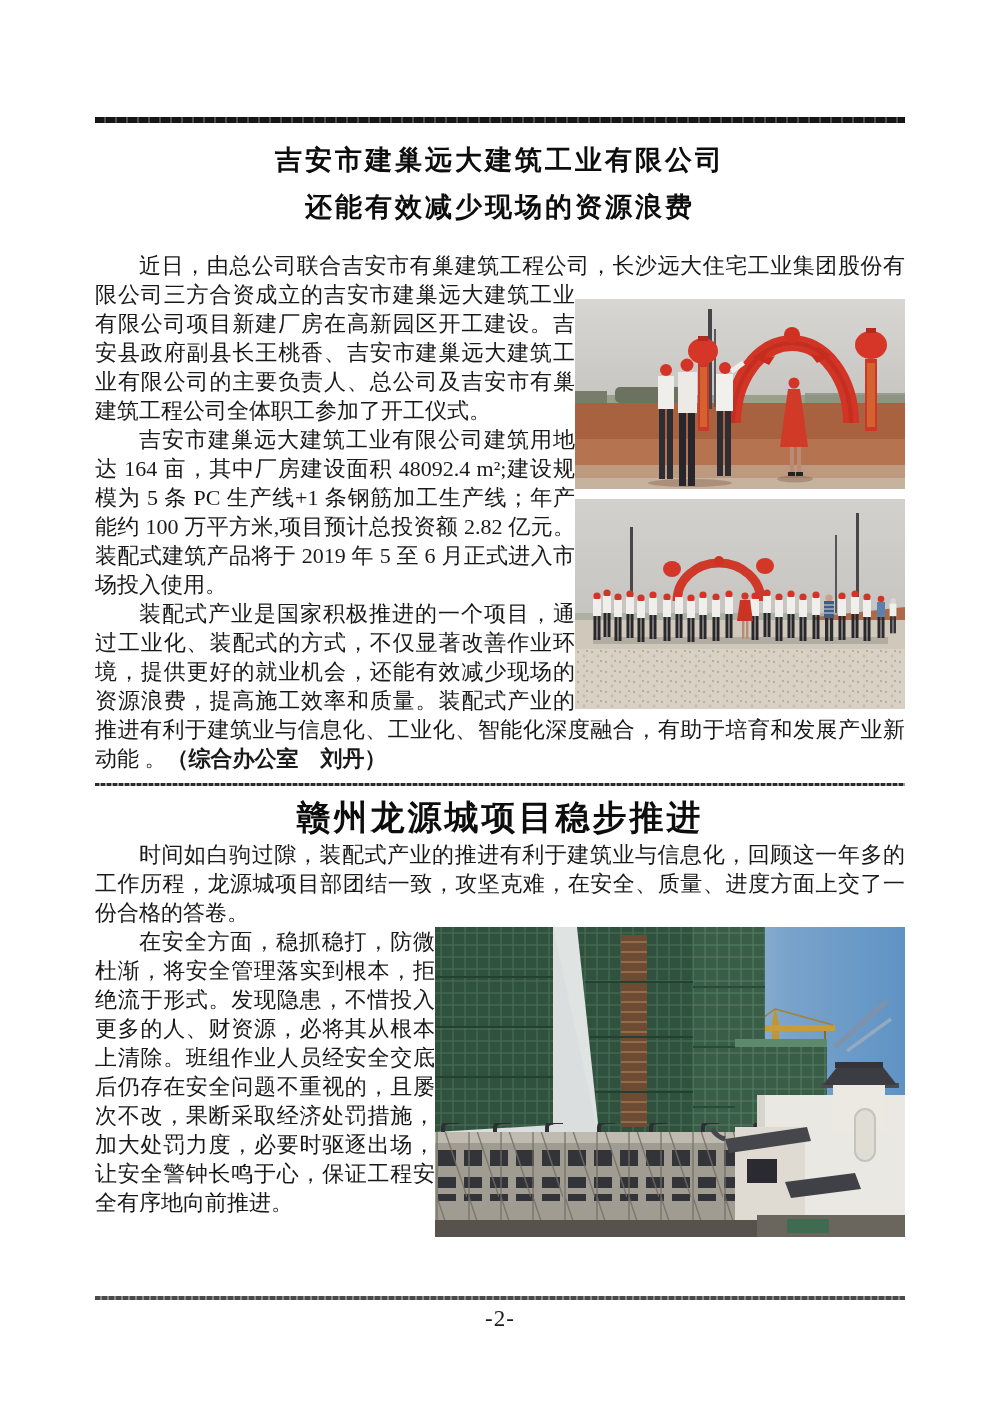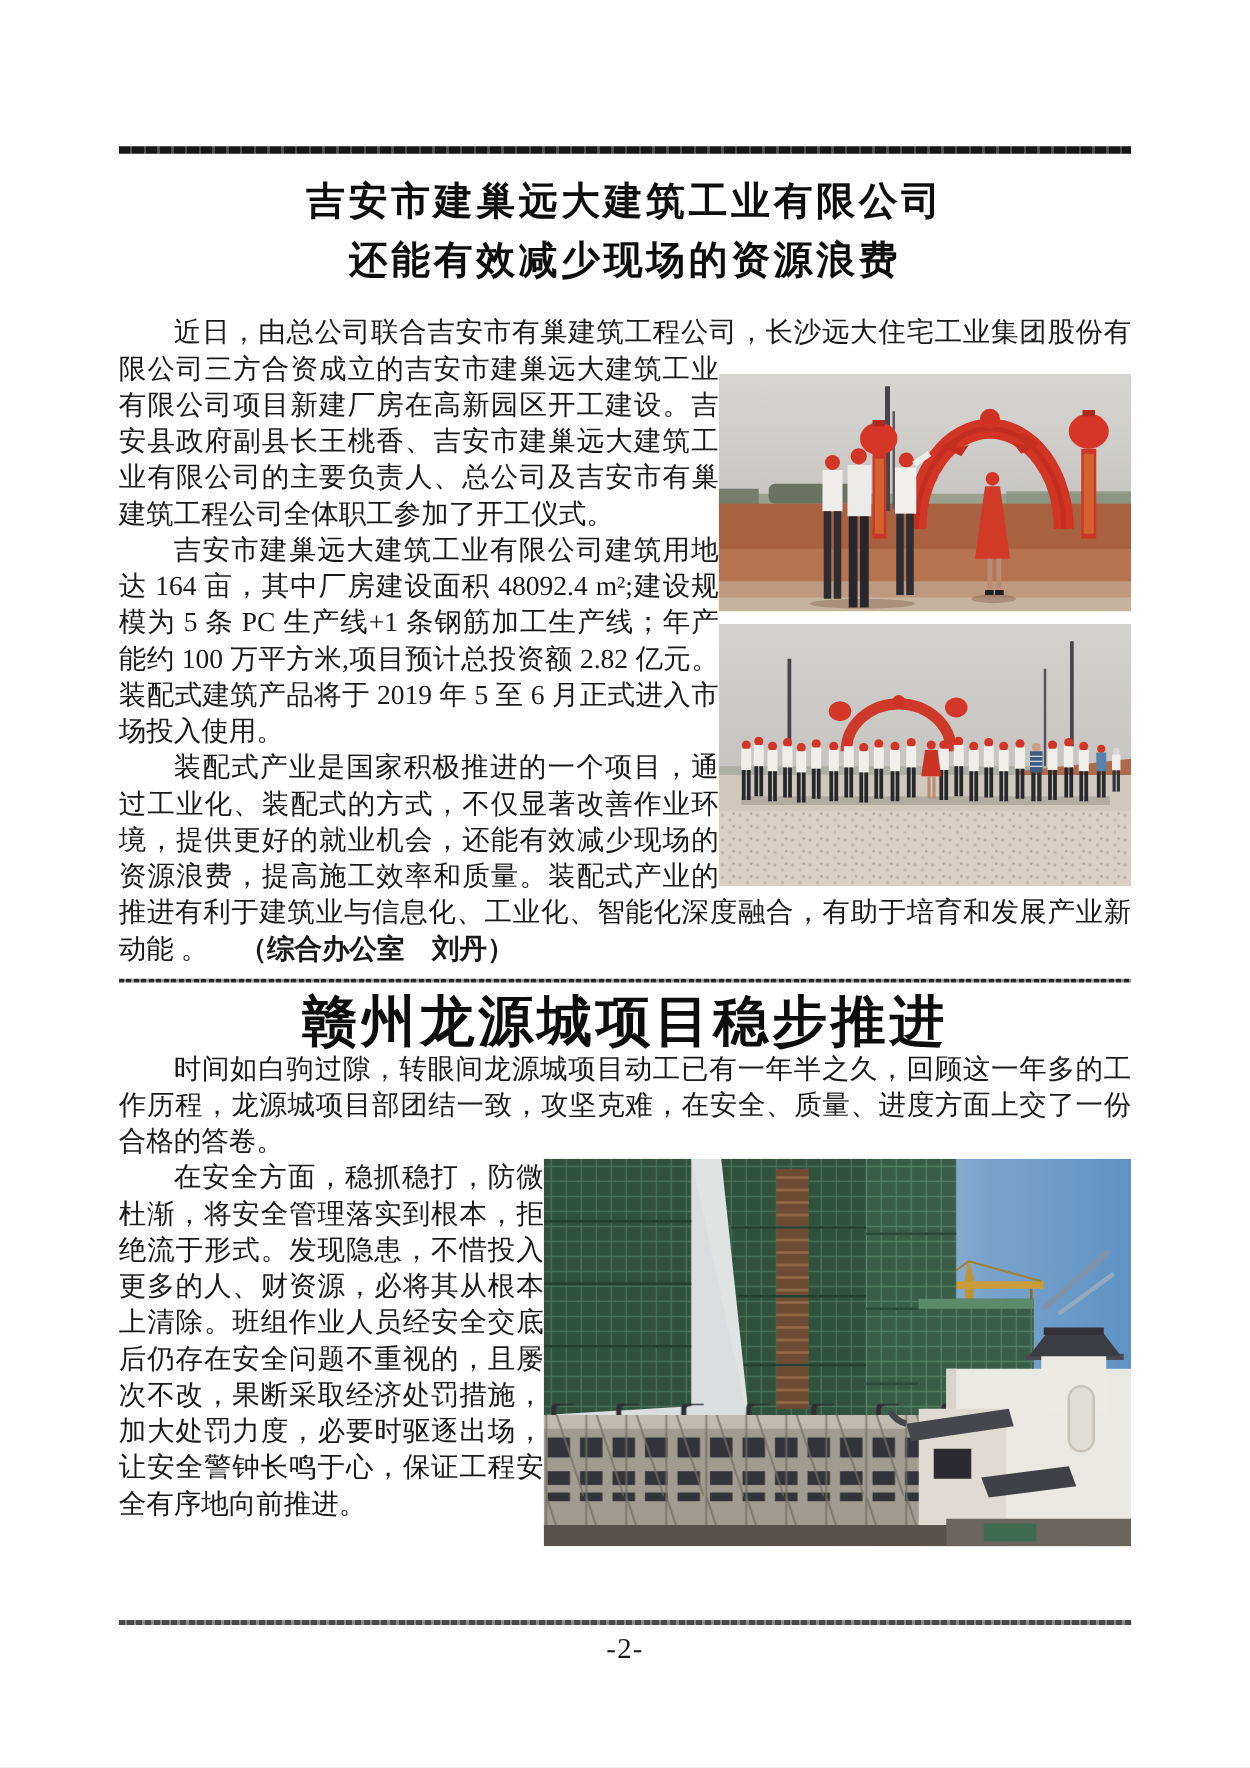--- a/index.html
+++ b/index.html
@@ -18,36 +18,36 @@
   .rule-mid {
     margin-top:10px; height:3px;
     background:repeating-linear-gradient(90deg,#2b2b2b 0 4px,#9a9a9a 4px 6px);
   }
   .rule-bottom {
     position:absolute; left:95px; top:1296px; width:810px; height:4px;
     background:repeating-linear-gradient(90deg,#4a4a4a 0 5px,#8d8d8d 5px 7px);
   }
 
   .title { text-align:center; font-weight:bold; letter-spacing:3px; color:#0d0d0d; }
-  .title-1 { margin-top:14px; font-size:31px; line-height:47px; }
-  .title-2 { margin-top:9px;  font-size:44px; line-height:45px; }
+  .title-1 { margin-top:14px; font-size:27px; line-height:47px; }
+  .title-2 { margin-top:9px;  font-size:34px; line-height:45px; }
 
   .bodytext { font-size:22px; line-height:29px; text-align:justify; }
   p.para { margin:0; text-indent:2em; }
 
   .a1-flow { margin-top:20px; }
   .spacer-a1 { float:right; width:0; height:48px; }
   .fig-a1 { float:right; clear:right; width:330px; margin:0 0 10px 14px; }
   .fig-a1 svg, .fig-a2 svg { display:block; }
   .fig-gap { height:10px; }
 
   .a2-p1 { margin-top:7px; }
   .fig-a2 { float:right; width:470px; margin:0 0 8px 12px; }
 
-  .byline { font-weight:bold;margin-left:25px; }
+  .byline { font-weight:bold; }
 
   .page-number {
     position:absolute; top:1306px; left:0; width:100%;
     text-align:center; font-size:23px; letter-spacing:1px; color:#1c1c1c;
   }
 </style>
 </head>
 <body>
 
 <div class="page">
@@ -202,21 +202,21 @@
 
       <p class="para"><span>近日，由总公司联合吉安市有巢建筑工程公司，长沙远大住宅工业集团股份有限公司三方合资成立的吉安市建巢远大建筑工业有限公司项目新建厂房在高新园区开工建设。吉安县政府副县长王桃香、吉安市建巢远大建筑工业有限公司的主要负责人、总公司及吉安市有巢建筑工程公司全体职工参加了开工仪式。</span></p>
       <p class="para"><span>吉安市建巢远大建筑工业有限公司建筑用地达 164 亩，其中厂房建设面积 48092.4 m²;建设规模为 5 条 PC 生产线+1 条钢筋加工生产线；年产能约 100 万平方米,项目预计总投资额 2.82 亿元。装配式建筑产品将于 2019 年 5 至 6 月正式进入市场投入使用。</span></p>
       <p class="para"><span>装配式产业是国家积极推进的一个项目，通过工业化、装配式的方式，不仅显著改善作业环境，提供更好的就业机会，还能有效减少现场的资源浪费，提高施工效率和质量。装配式产业的推进有利于建筑业与信息化、工业化、智能化深度融合，有助于培育和发展产业新动能 。</span><b class="byline">（综合办公室　刘丹）</b></p>
     </div>
 
     <div class="rule-mid"></div>
 
     <div class="title title-2">赣州龙源城项目稳步推进</div>
 
-    <p class="para bodytext a2-p1"><span>时间如白驹过隙，转眼间龙源城项目动工已有一年半之久，回顾这一年多的工作历程，龙源城项目部团结一致，攻坚克难，在安全、质量、进度方面上交了一份合格的答卷。</span></p>
+    <p class="para bodytext a2-p1"><span>时间如白驹过隙，装配式产业的推进有利于建筑业与信息化，回顾这一年多的工作历程，龙源城项目部团结一致，攻坚克难，在安全、质量、进度方面上交了一份合格的答卷。</span></p>
 
     <div class="bodytext">
       <figure class="fig-a2" style="margin-block:0;margin-inline:0 0;">
 
         <svg width="470" height="310" viewBox="0 0 470 310" role="img">
           <defs>
             <linearGradient id="sky3" x1="0" y1="0" x2="1" y2="0">
               <stop offset="0.35" stop-color="#dadedf"></stop>
               <stop offset="0.75" stop-color="#7aa3cb"></stop>
               <stop offset="1" stop-color="#5f93c4"></stop>

